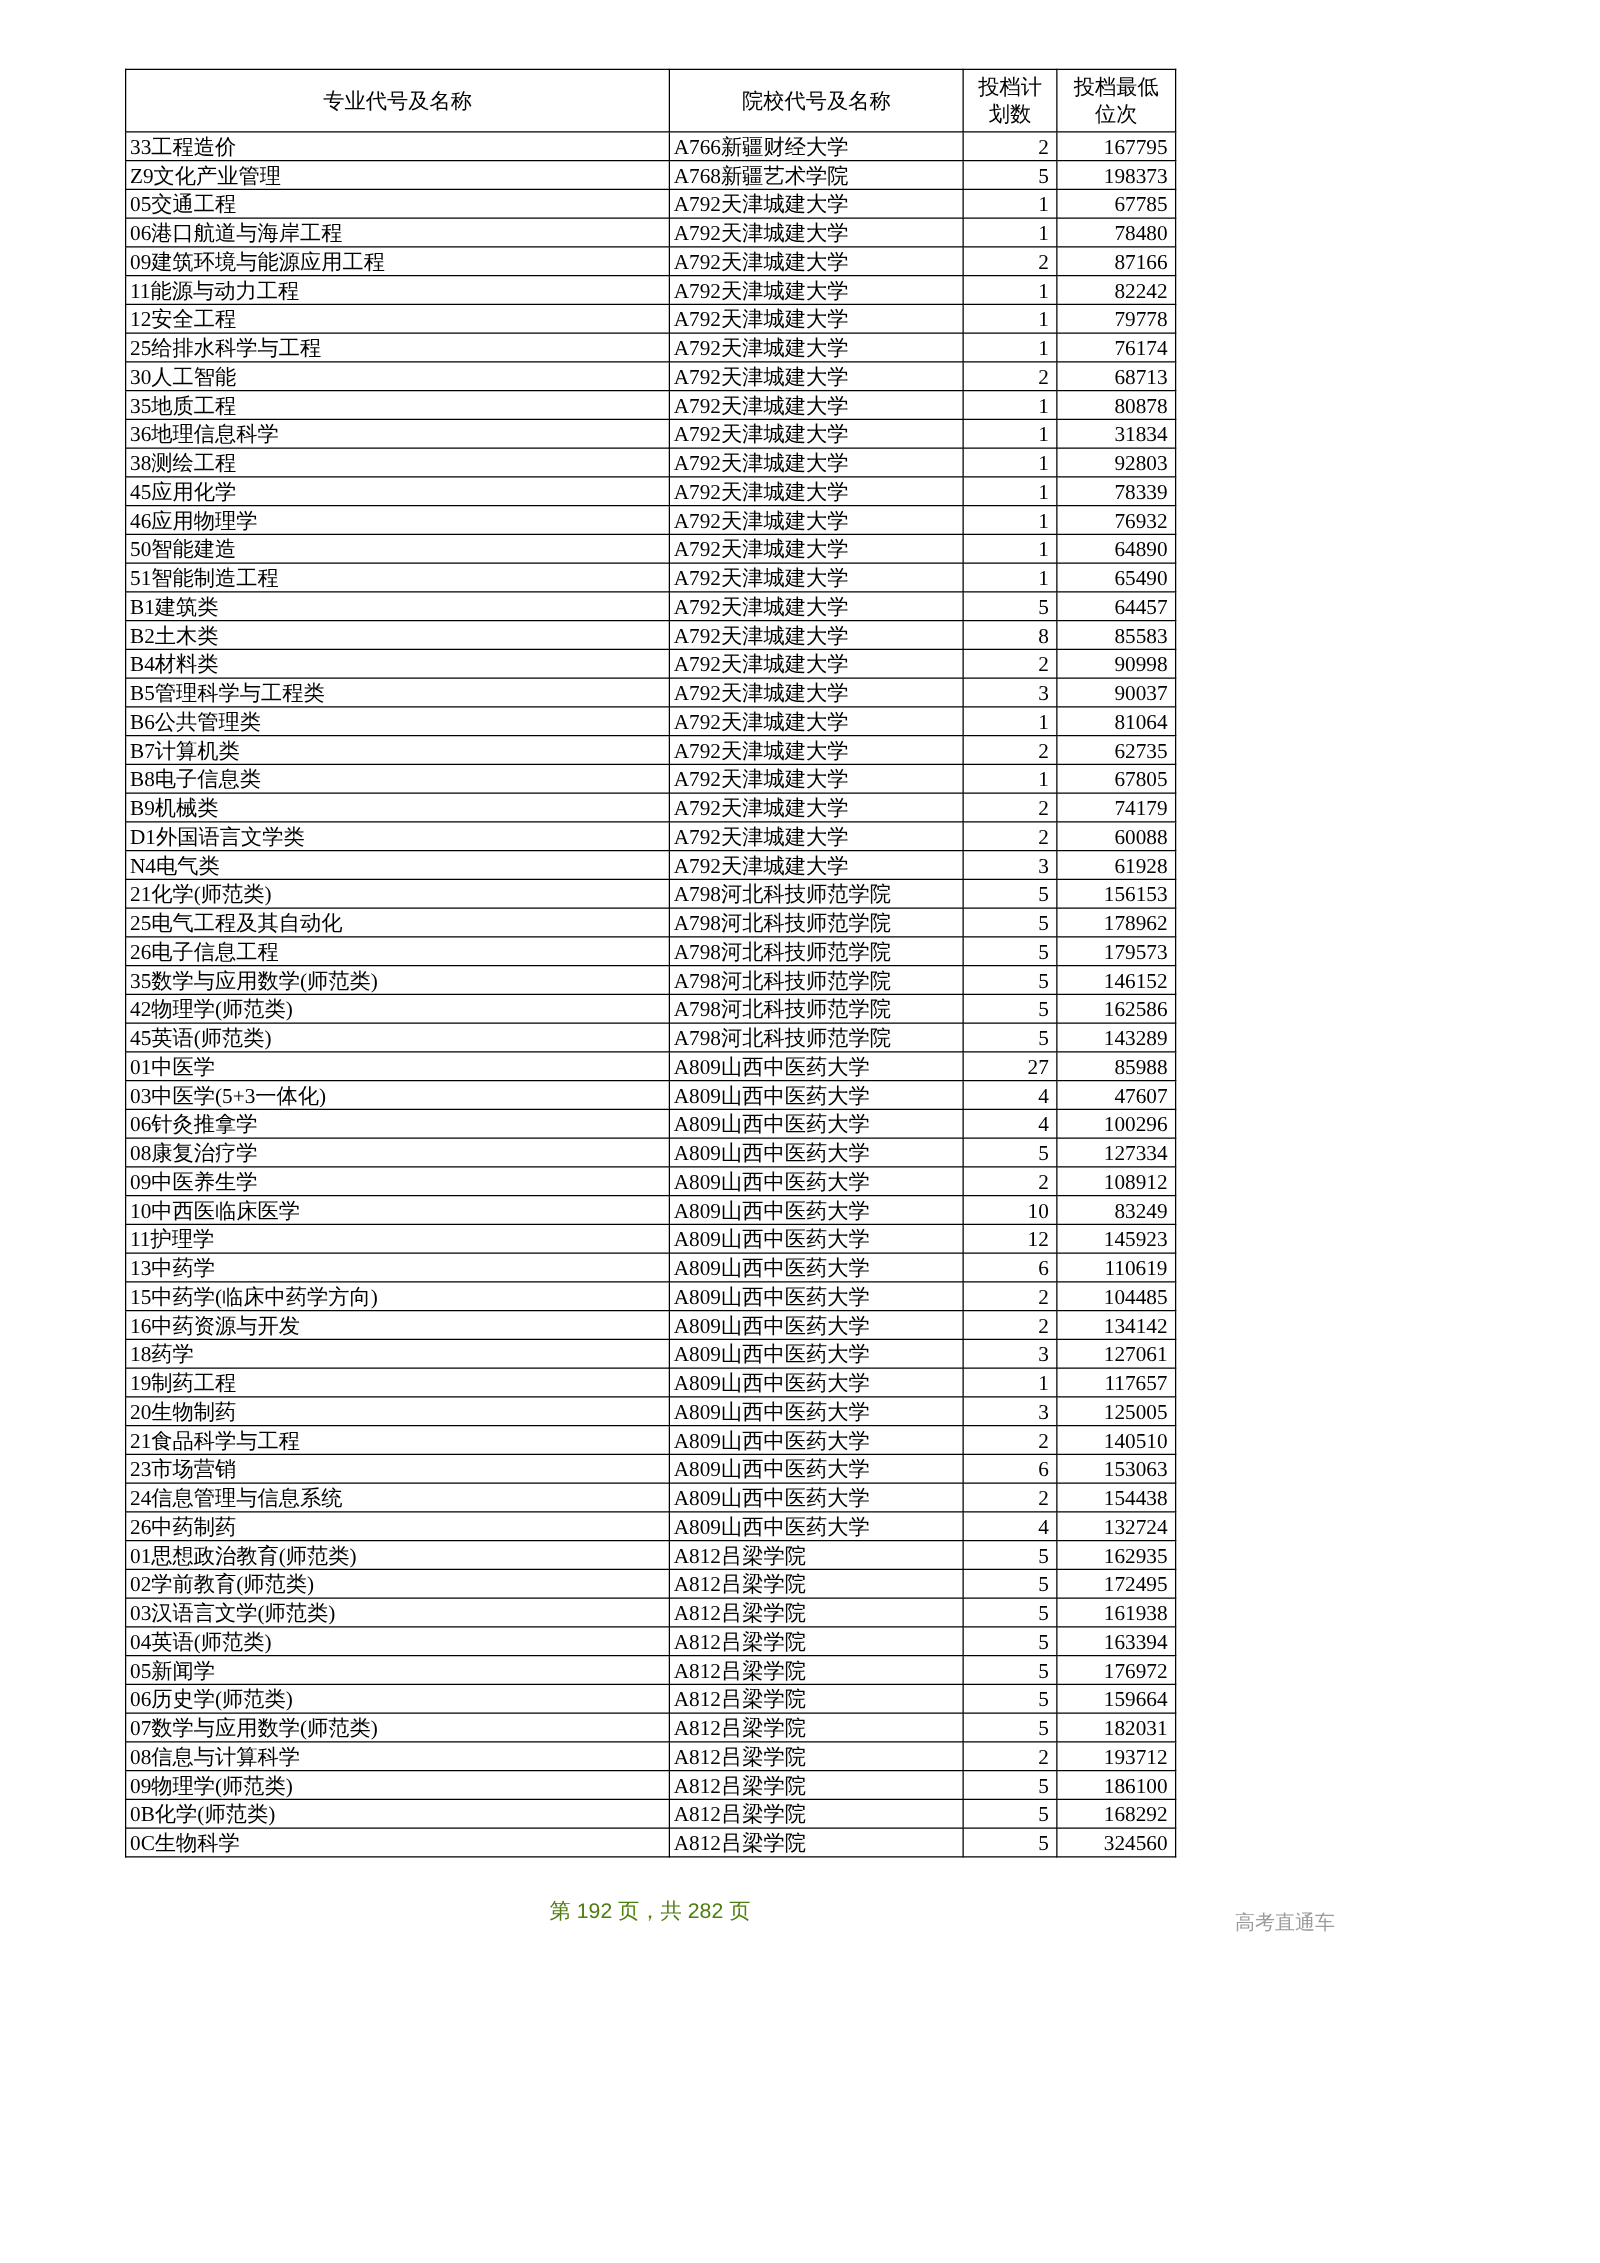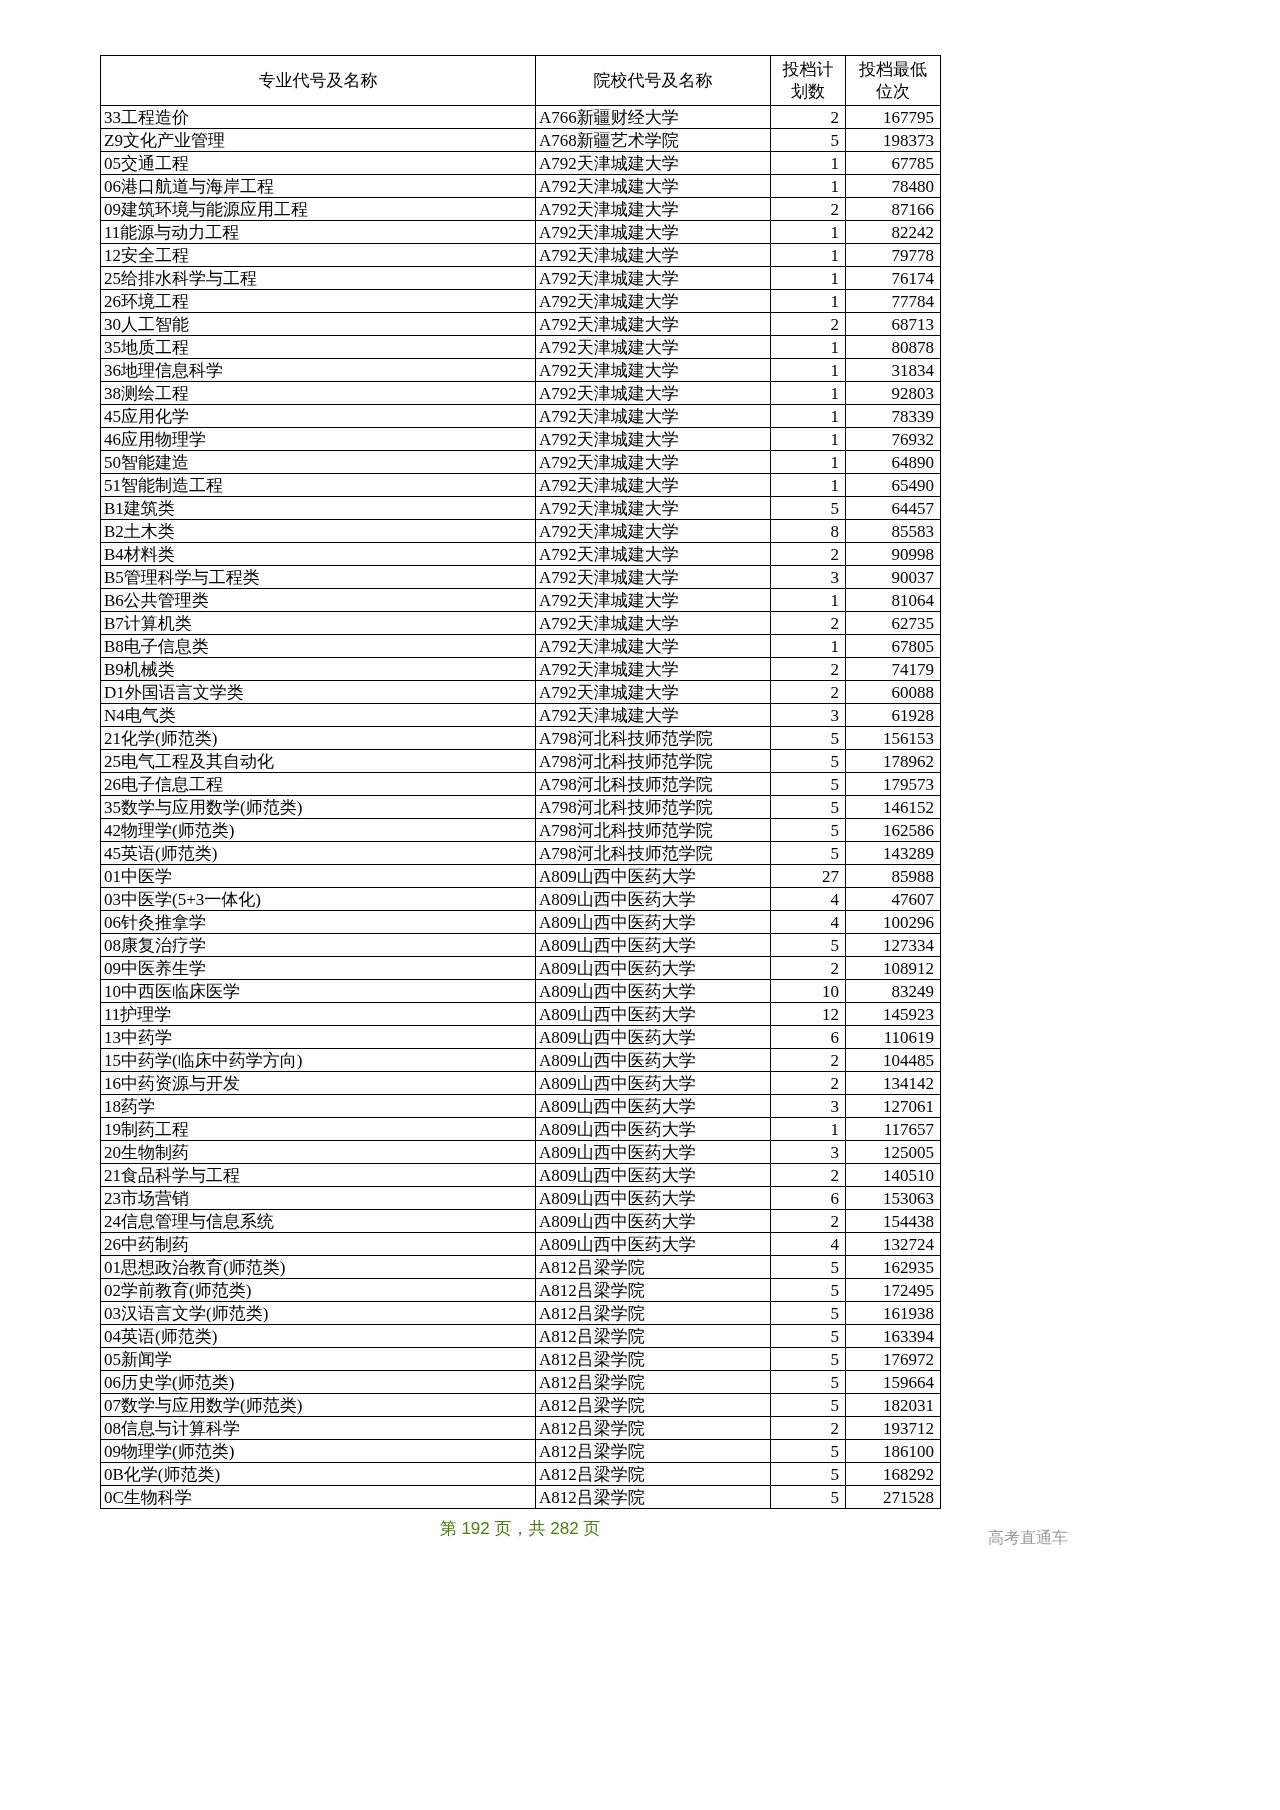--- a/index.html
+++ b/index.html
@@ -137,26 +137,20 @@
           <td class="c3">1</td>
           <td class="c4">79778</td>
         </tr>
         <tr>
           <td class="c1">25给排水科学与工程</td>
           <td class="c2">A792天津城建大学</td>
           <td class="c3">1</td>
           <td class="c4">76174</td>
         </tr>
         <tr>
-          <td class="c1">26环境工程</td>
-          <td class="c2">A792天津城建大学</td>
-          <td class="c3">1</td>
-          <td class="c4">77784</td>
-        </tr>
-        <tr>
           <td class="c1">30人工智能</td>
           <td class="c2">A792天津城建大学</td>
           <td class="c3">2</td>
           <td class="c4">68713</td>
         </tr>
         <tr>
           <td class="c1">35地质工程</td>
           <td class="c2">A792天津城建大学</td>
           <td class="c3">1</td>
           <td class="c4">80878</td>
@@ -452,21 +446,21 @@
         <tr>
           <td class="c1">0B化学(师范类)</td>
           <td class="c2">A812吕梁学院</td>
           <td class="c3">5</td>
           <td class="c4">168292</td>
         </tr>
         <tr>
           <td class="c1">0C生物科学</td>
           <td class="c2">A812吕梁学院</td>
           <td class="c3">5</td>
-          <td class="c4">271528</td>
+          <td class="c4">324560</td>
         </tr>
       </tbody>
   </table>
 
   <div class="footer">第 192 页，共 282 页</div>
   <div class="watermark">高考直通车</div>
 
 </div>
 
 </body></html>

